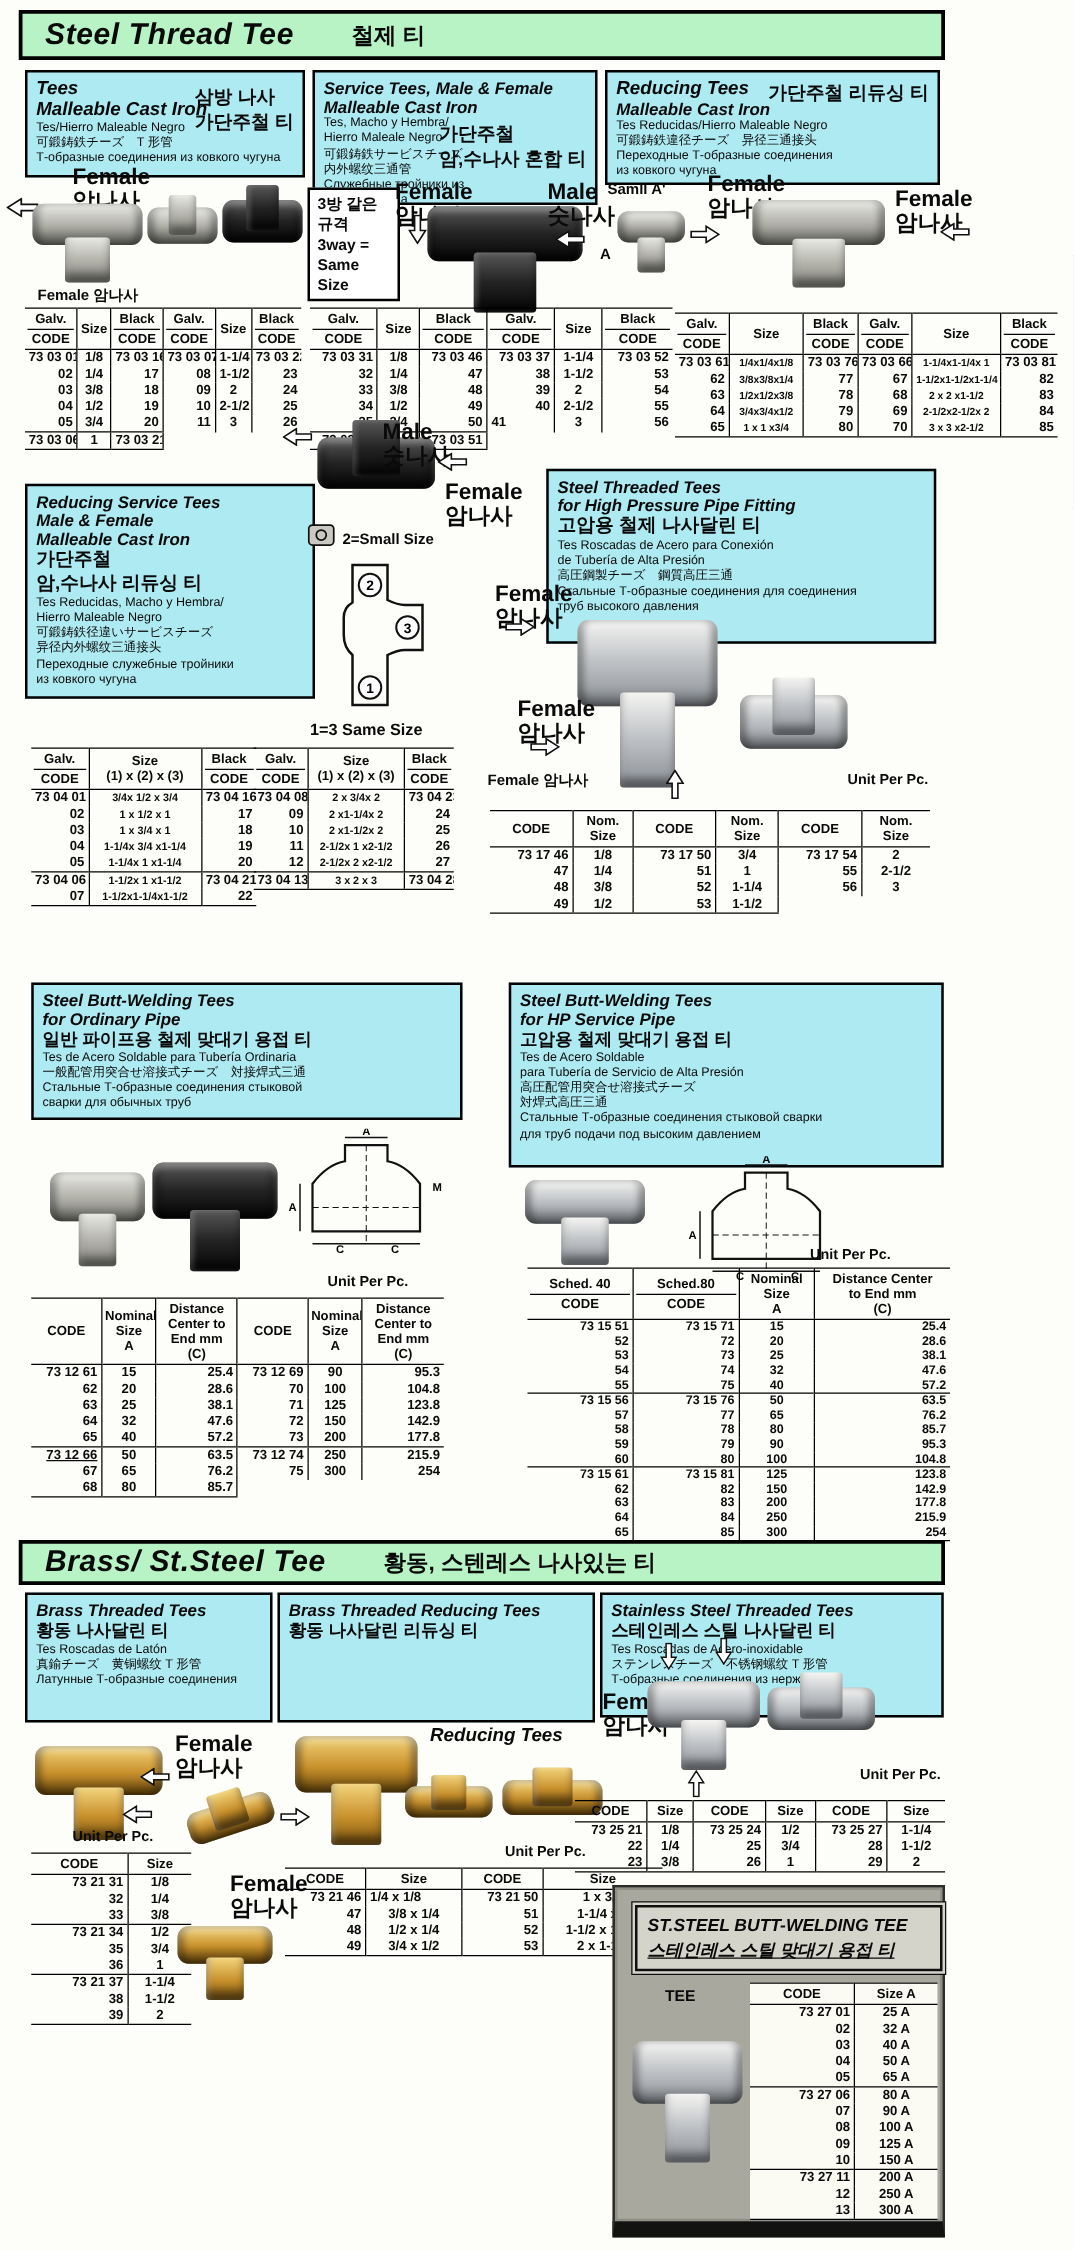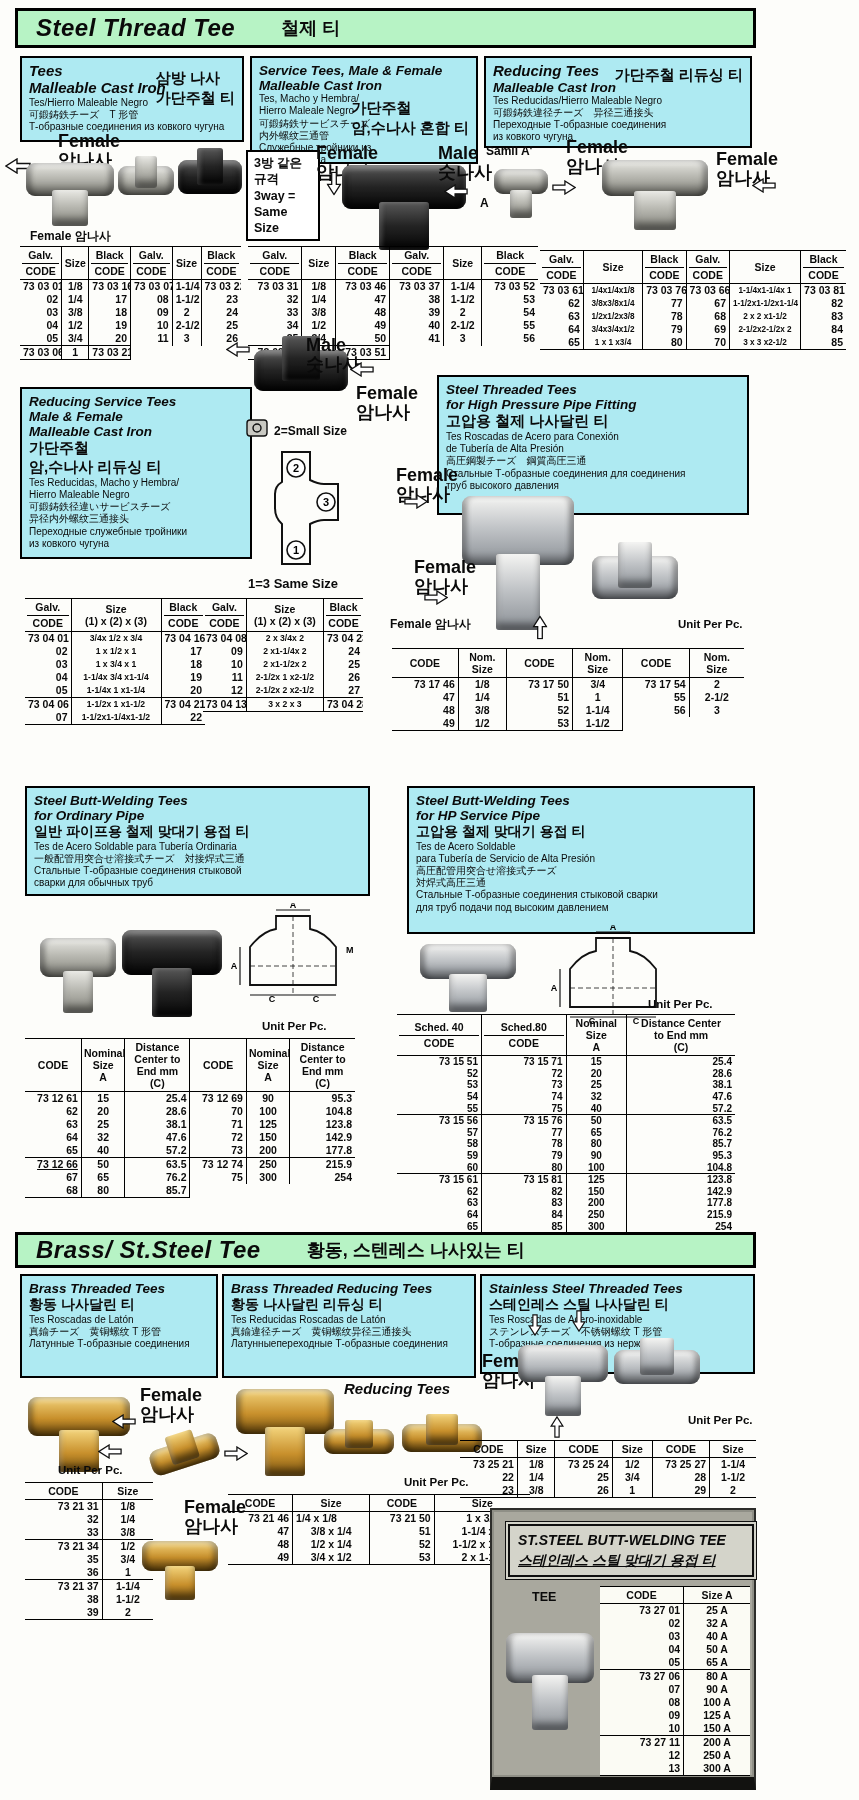--- a/index.html
+++ b/index.html
@@ -349,21 +349,21 @@
             <td style="text-align: center;">1/2</td>
             <td style="text-align: right;">49</td>
             <td style="text-align: right;">40</td>
             <td style="text-align: center;">2-1/2</td>
             <td style="text-align: right;">55</td>
           </tr>
           <tr>
             <td style="text-align: right;">35</td>
             <td style="text-align: center;">3/4</td>
             <td style="text-align: right;">50</td>
-            <td style="text-align: right;">41</td>
+            <td style="text-align: left;">41</td>
             <td style="text-align: center;">3</td>
             <td style="text-align: right;">56</td>
           </tr>
         </tbody>
         <tbody>
           <tr class="lastrow">
             <td style="text-align: right;">73 03 36</td>
             <td style="text-align: center;">1</td>
             <td style="text-align: right;">73 03 51</td>
             <td class="void vfirst"></td>
@@ -919,21 +919,21 @@
     <text x="65" y="5" font-size="9" font-weight="bold" text-anchor="middle">A</text>
     <line x1="12" y1="44" x2="12" y2="82" stroke="#111" stroke-width="1.2"></line>
     <text x="6" y="66" font-size="9" font-weight="bold" text-anchor="middle">A</text>
     <line x1="22" y1="92" x2="108" y2="92" stroke="#111" stroke-width="1.2"></line>
     <text x="44" y="99" font-size="9" font-weight="bold" text-anchor="middle">C</text>
     <text x="88" y="99" font-size="9" font-weight="bold" text-anchor="middle">C</text>
     <line x1="65" y1="13" x2="65" y2="92" stroke="#111" stroke-width=".8" stroke-dasharray="5 3"></line>
     <line x1="22" y1="63" x2="108" y2="63" stroke="#111" stroke-width=".8" stroke-dasharray="5 3"></line>
   </svg>
   <div class="unit" style="left:648px;top:998px">Unit Per Pc.</div>
-  <div class="ctab t8" style="left:397px;top:1014px;width:338px">
+  <div class="ctab t8" style="left:422px;top:1014px;width:338px">
       <table>
         <colgroup>
           <col style="width: 25%;">
           <col style="width: 25%;">
           <col style="width: 17.9487%;">
           <col style="width: 32.0513%;">
         </colgroup>
         <thead>
           <tr>
             <th>
@@ -1069,25 +1069,20 @@
         <div>Tes Roscadas de Latón</div>
         <div>真鍮チーズ　黄铜螺纹 T 形管</div>
         <div>Латунные Т-образные соединения</div>
       </div>
   </div>
   <div class="ibox" style="left:222px;top:1274px;width:254px;height:104px">
     <div class="titles sm">
         <div>Brass Threaded Reducing  Tees</div>
       </div>
     <div class="kobig" style="font-size:14px">황동 나사달린 리듀싱 티</div>
-    <div class="lines">
-        <div>Tes Reducidas Roscadas de Latón</div>
-        <div>真鍮違径チーズ　黄铜螺纹异径三通接头</div>
-        <div>Латунныепереходные Т-образные соединения</div>
-      </div>
   </div>
   <div class="ibox" style="left:480px;top:1274px;width:275px;height:100px">
     <div class="titles sm">
         <div>Stainless Steel Threaded  Tees</div>
       </div>
     <div class="kobig" style="font-size:14px">스테인레스 스틸 나사달린 티</div>
     <div class="lines">
         <div>Tes Roscadas de Acero-inoxidable</div>
         <div>ステンレスチーズ　不锈钢螺纹 T 形管</div>
         <div>Т-образные соединения из нерж.стали</div>

